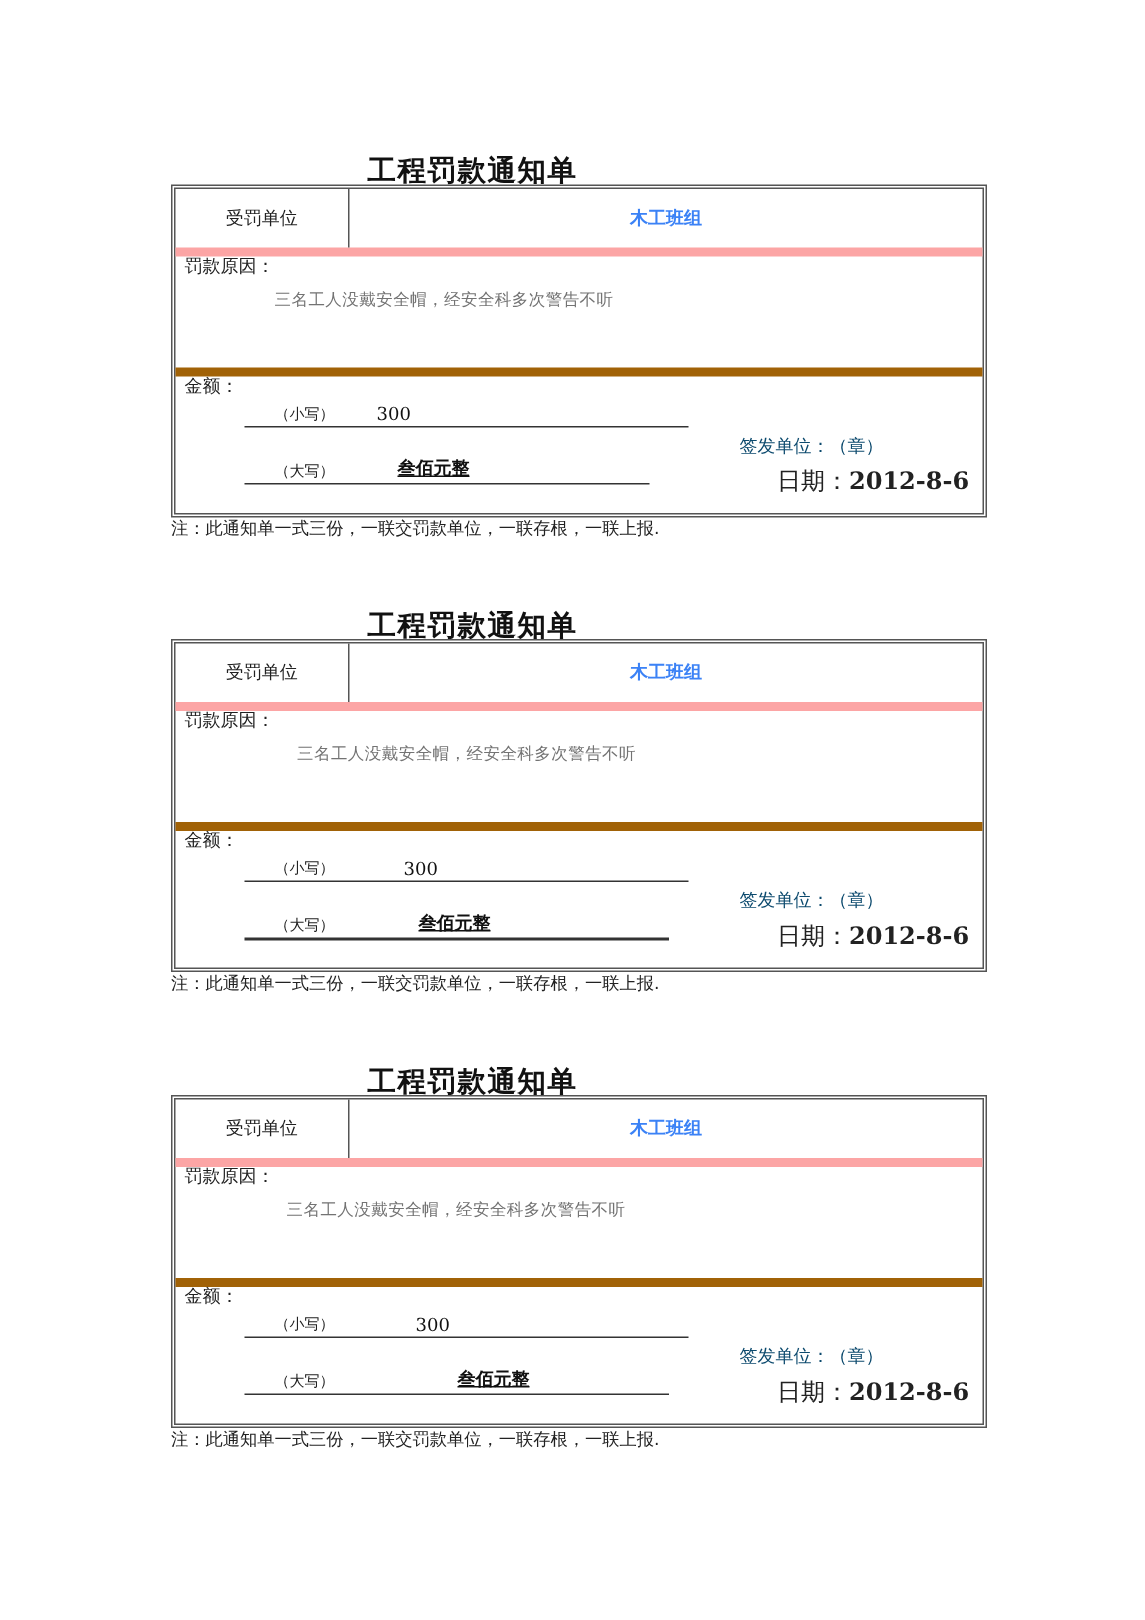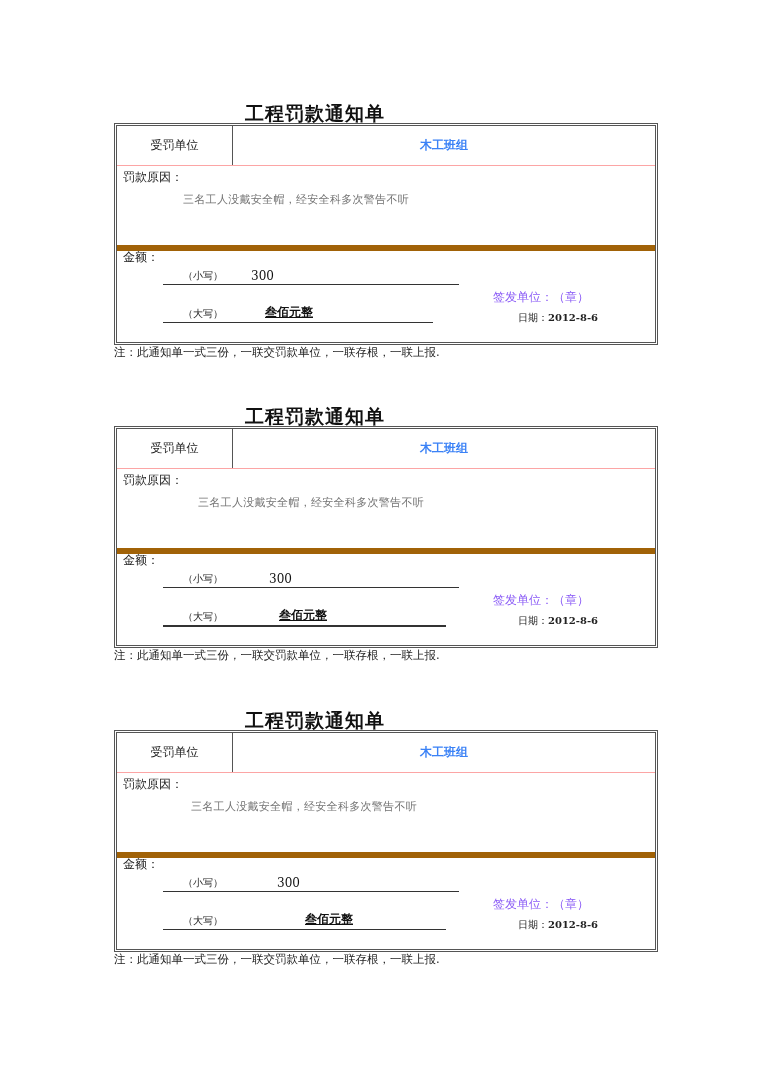--- a/index.html
+++ b/index.html
@@ -11,41 +11,41 @@
   .form { position: absolute; left: 0; width: 763px; height: 290px; }
   .title {
     position: absolute; left: 0; width: 630px; text-align: center;
     top: 0; font-size: 19px; font-weight: bold; letter-spacing: 1px;
     font-family: "DejaVu Serif", serif; color: #111;
   }
   .table {
     position: absolute; left: 114px; top: 22px; width: 538px; height: 216px;
     border: 3px double #555;
   }
-  .row-head { position: absolute; left: 0; top: 0; width: 100%; height: 39px; border-bottom: 1px solid #fca5a5; }
+  .row-head { position: absolute; left: 0; top: 0; width: 100%; height: 39px; border-bottom: 6px solid #fca5a5; }
   .cell-label {
     position: absolute; left: 0; top: 0; width: 115px; height: 39px;
     border-right: 1px solid #555; display: flex; align-items: center; justify-content: center;
     font-size: 12px; font-family: "DejaVu Sans", sans-serif; color: #222;
   }
   .cell-value {
     position: absolute; left: 116px; top: 0; right: 0; height: 39px;
     display: flex; align-items: center; justify-content: center;
     font-size: 12px; font-weight: bold; color: #3b82f6;
   }
   .row-reason { position: absolute; left: 0; top: 40px; width: 100%; height: 79px; border-bottom: 6px solid #a16207; }
   .lbl { position: absolute; left: 6px; font-size: 12px; font-family: "DejaVu Sans", sans-serif; color: #222; }
   .reason-text { position: absolute; top: 26px; font-size: 11px; font-family: "DejaVu Sans", sans-serif; color: #737373; letter-spacing: 0.3px; }
   .row-amount { position: absolute; left: 0; top: 120px; width: 100%; height: 96px; }
   .amt-line { position: absolute; border-bottom: 1px solid #333; height: 18px; }
   .amt-tag { position: absolute; left: 20px; bottom: 1px; font-size: 10px; font-family: "DejaVu Sans", sans-serif; color: #222; }
   .amt-val { position: absolute; bottom: 1px; font-size: 12px; color: #111; text-align: right; }
   .amt-val.bold { font-weight: bold; text-decoration: underline; }
-  .sign { position: absolute; font-size: 12px; font-family: Liberation Sans, sans-serif; color: #8b5cf6; }
-  .date { position: absolute; font-size: 10px; color: #222; }
+  .sign { position: absolute; font-size: 12px; font-family: Liberation Sans, sans-serif; color: #0c4a6e; }
+  .date { position: absolute; font-size: 16px; color: #222; }
   .date .d-val { font-family: "DejaVu Serif", serif; font-weight: bold; }
   .note {
     position: absolute; left: 114px; top: 244px; font-size: 11.5px;
     font-family: "DejaVu Sans", sans-serif; color: #222;
   }
 </style>
 </head>
 <body>
 
 <div class="form" style="top:101px;">

